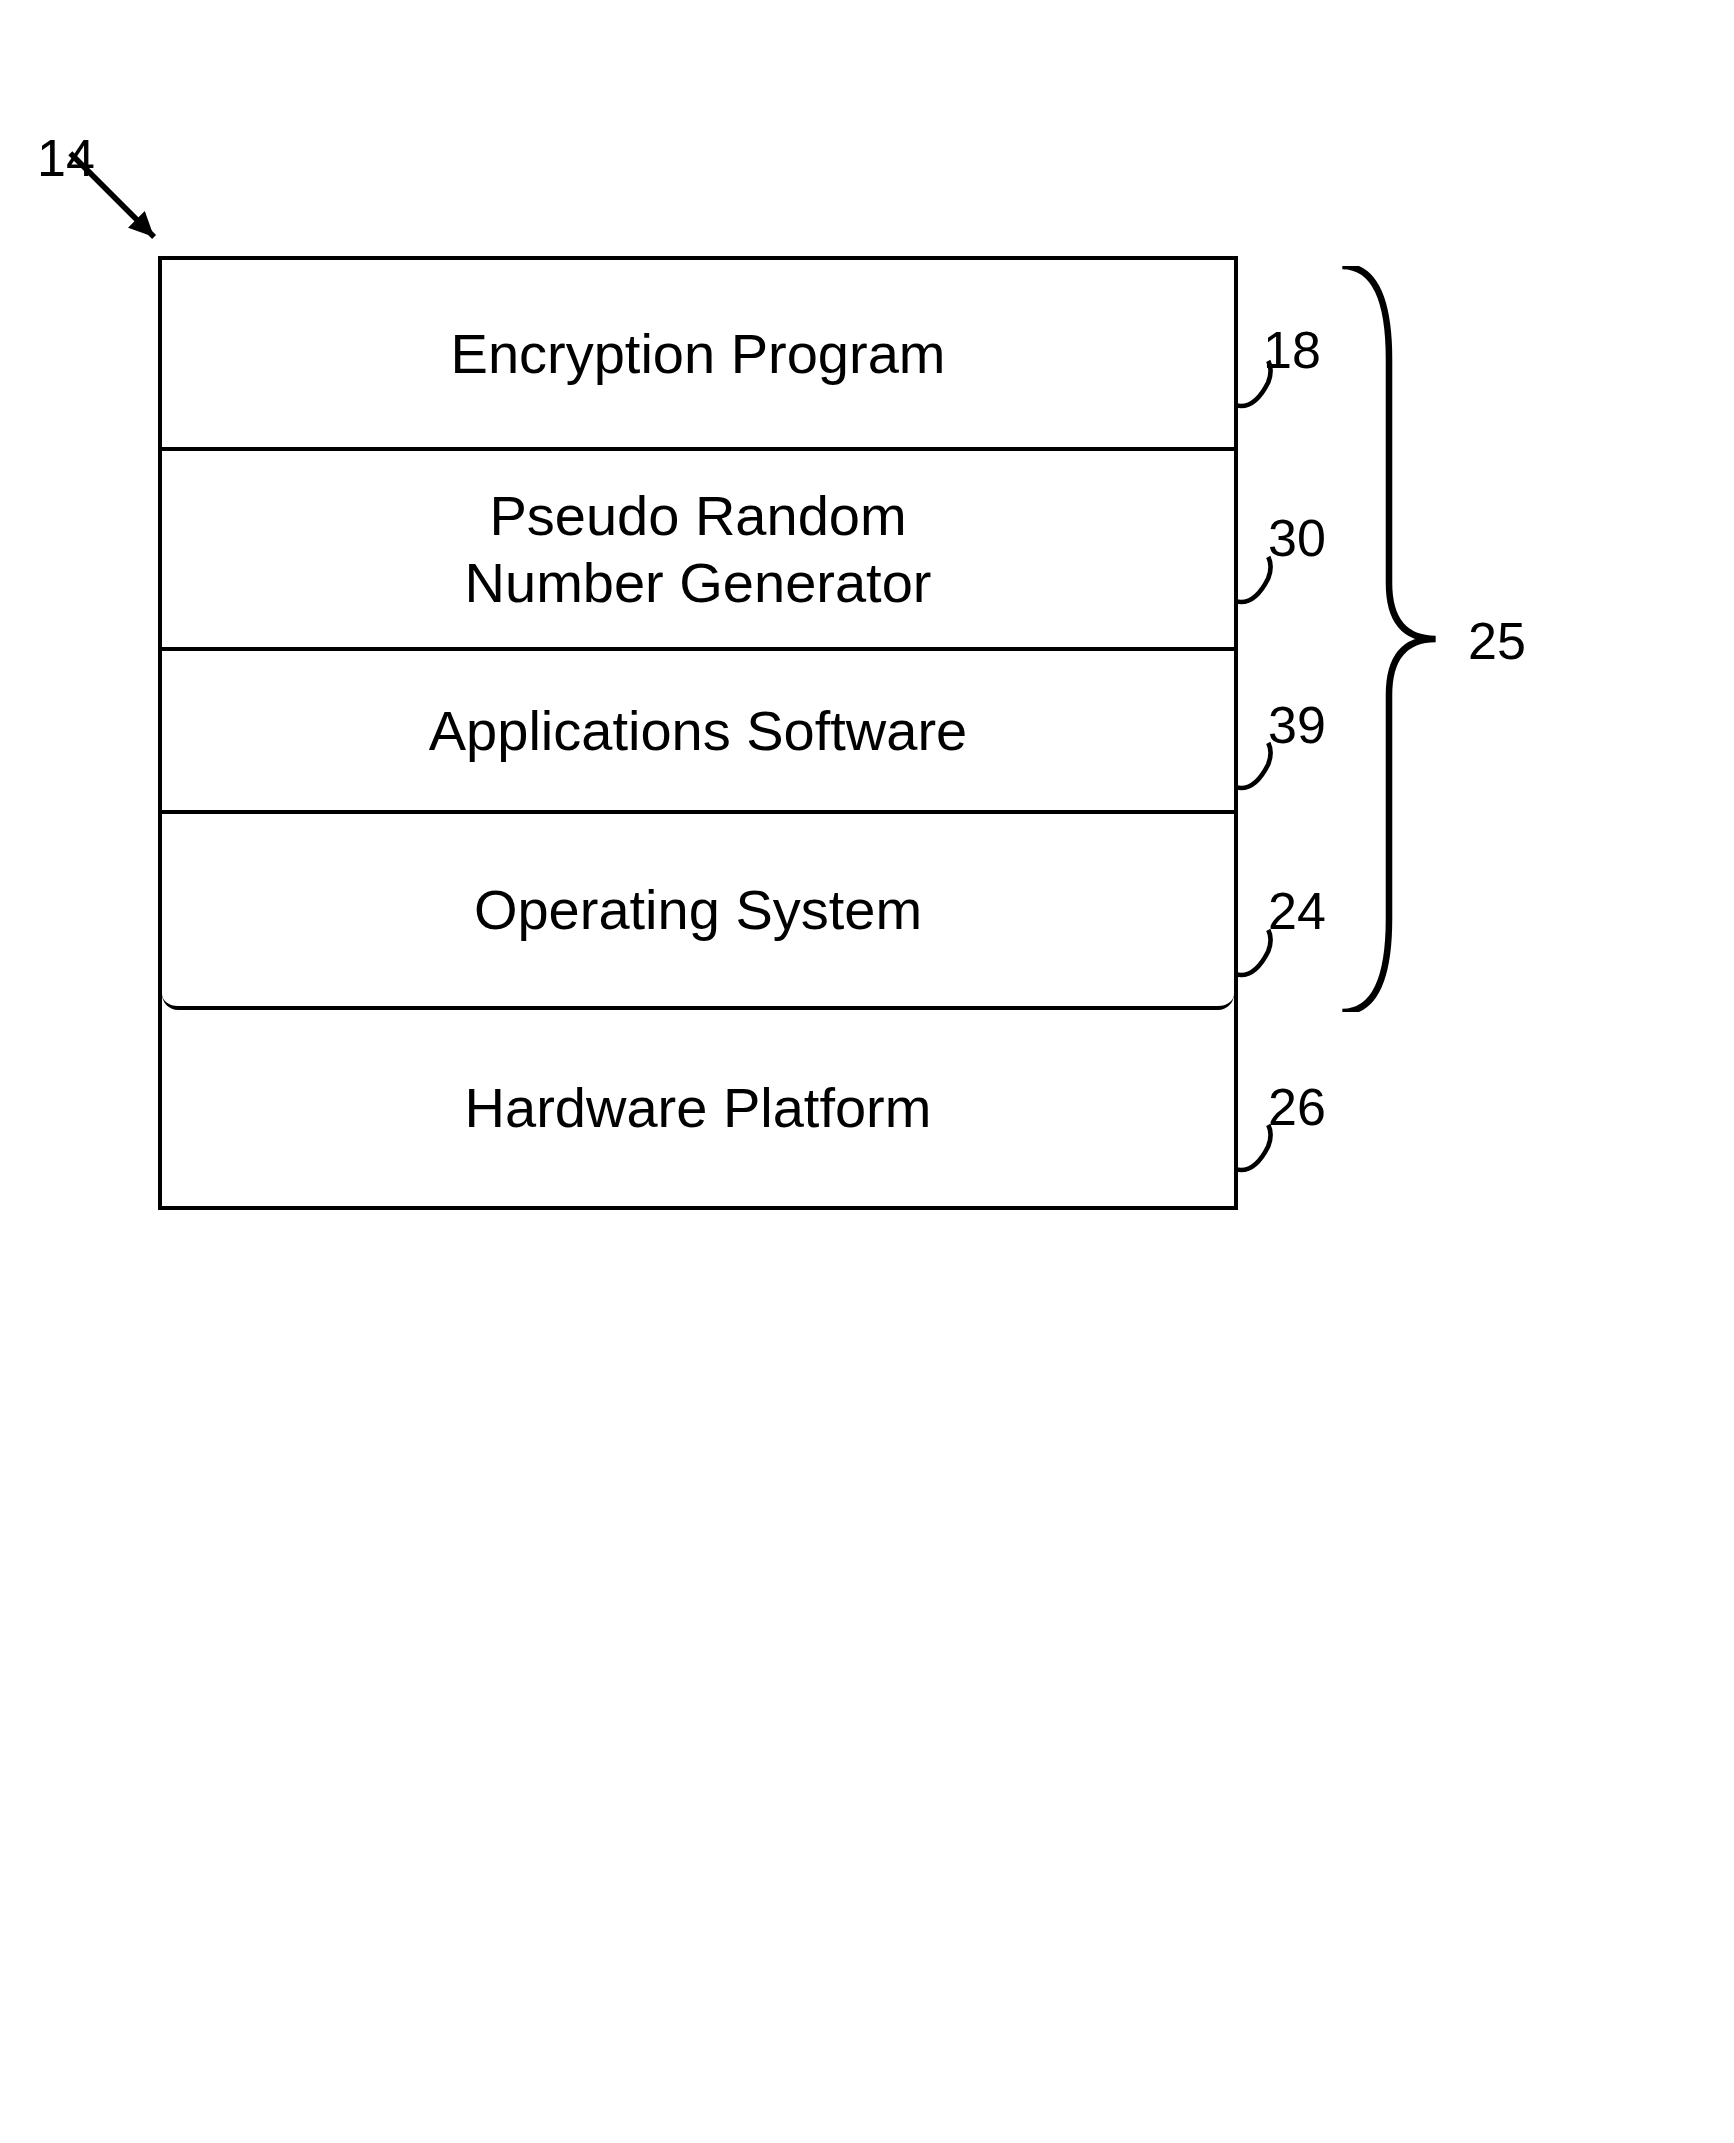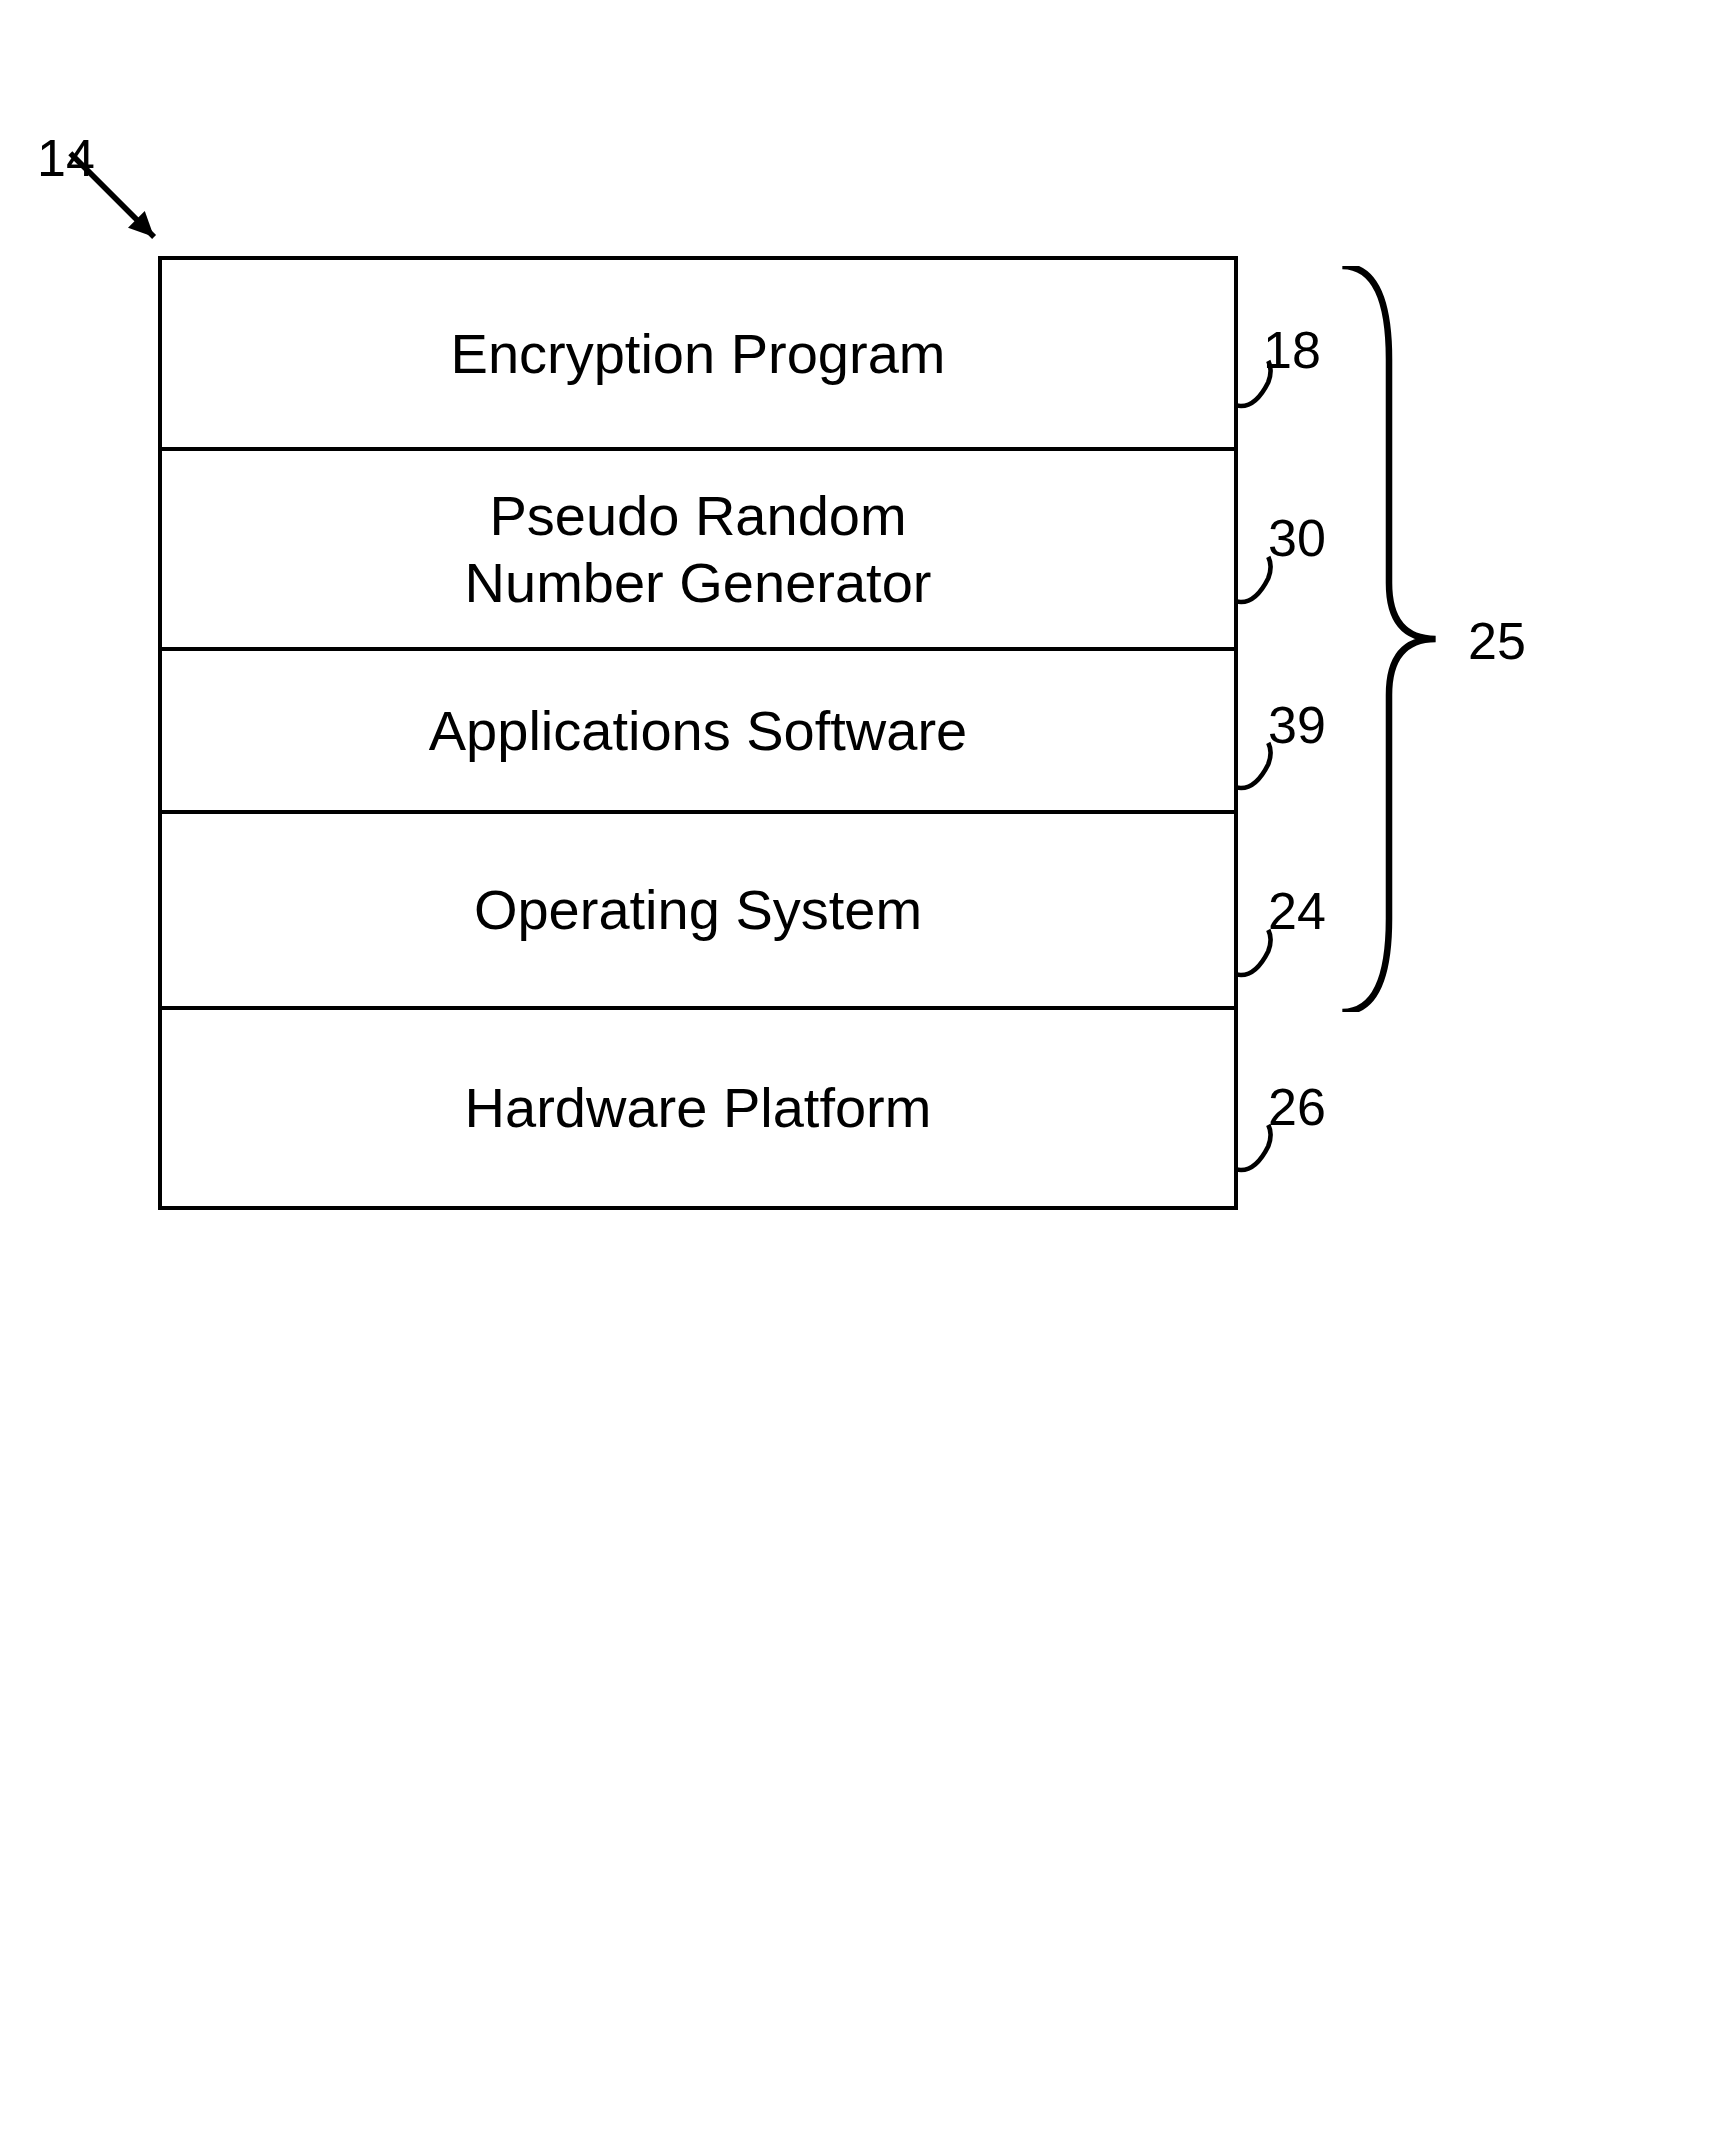--- a/index.html
+++ b/index.html
@@ -34,21 +34,21 @@
     font-size: 56px;
     line-height: 1.2;
     padding: 0 37px;
   }
   .layer:last-child {
     border-bottom: none;
   }
   .layer-18 { height: 191px; }
   .layer-20 { height: 200px; }
   .layer-22 { height: 163px; }
-  .layer-24 { height: 196px; }
+  .layer-24 { height: 196px; border-radius: 16px; }
   .layer-26 { height: 196px; }
 
   .ref-label {
     position: absolute;
     font-size: 52px;
   }
   .figure-caption {
     position: absolute;
     left: 0;
     width: 1735px;

